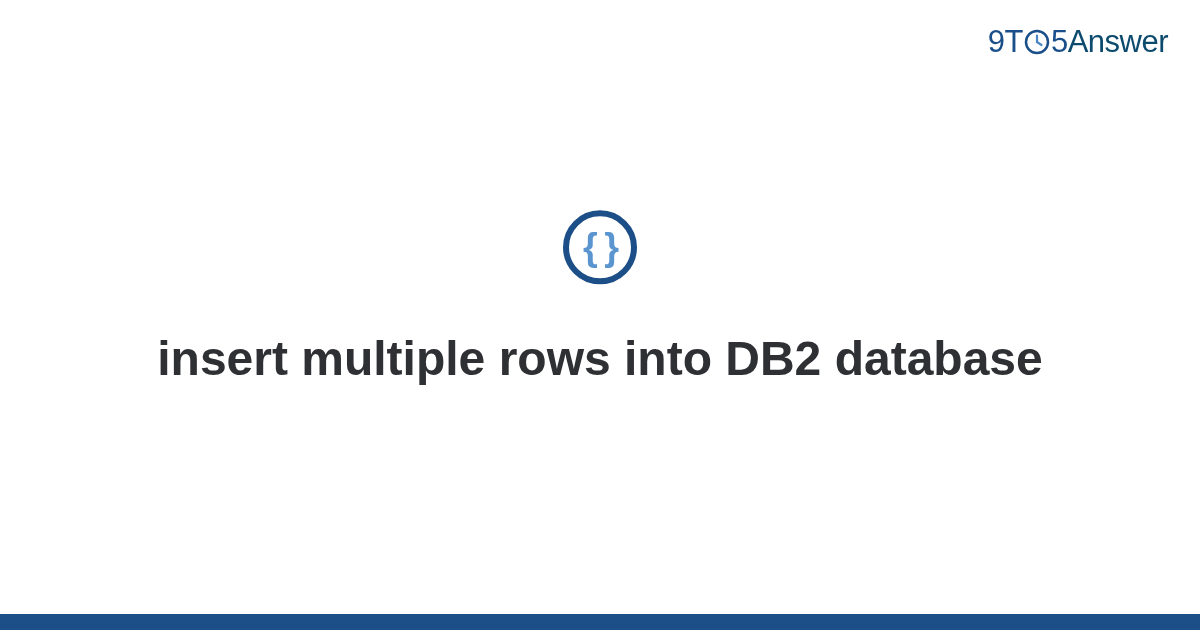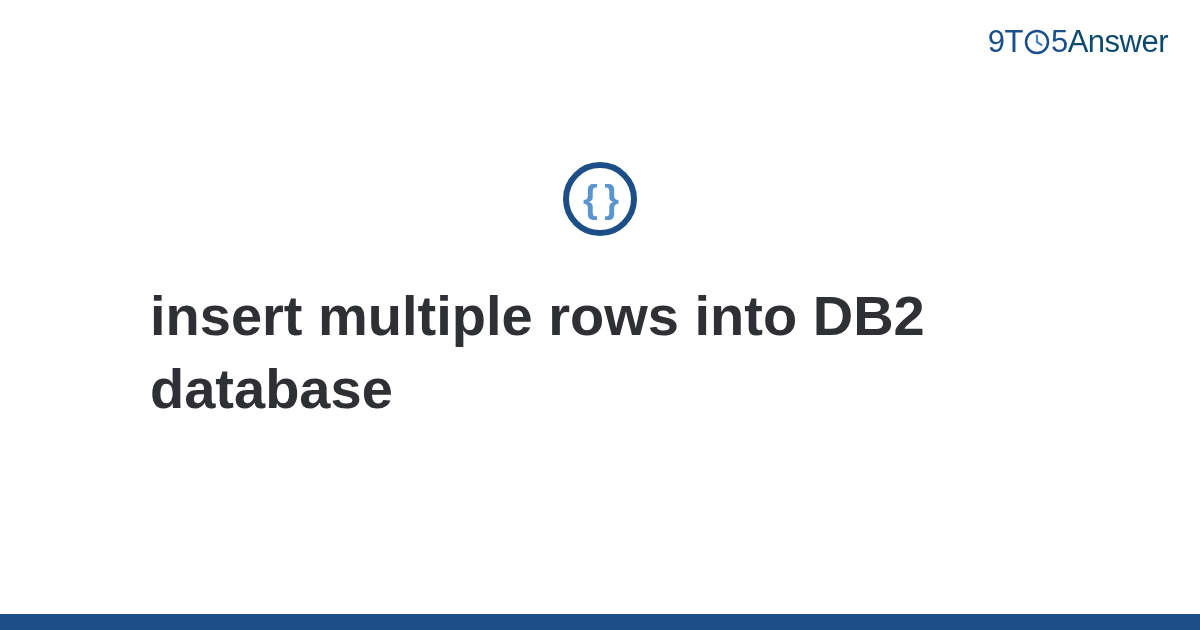--- a/index.html
+++ b/index.html
@@ -66,21 +66,21 @@
     }
     .braces-inner {
       font-size: 38px;
       font-weight: 700;
       color: #5a95d0;
       letter-spacing: -2px;
       line-height: 1;
       font-family: Arial, sans-serif;
     }
     .title {
-      font-size: 56px;
+      font-size: 48px;
       font-weight: 700;
       color: #2e3033;
       line-height: 1.3;
       max-width: 900px;
     }
     .footer-bar {
       position: absolute;
       bottom: 0;
       left: 0;
       width: 1200px;

